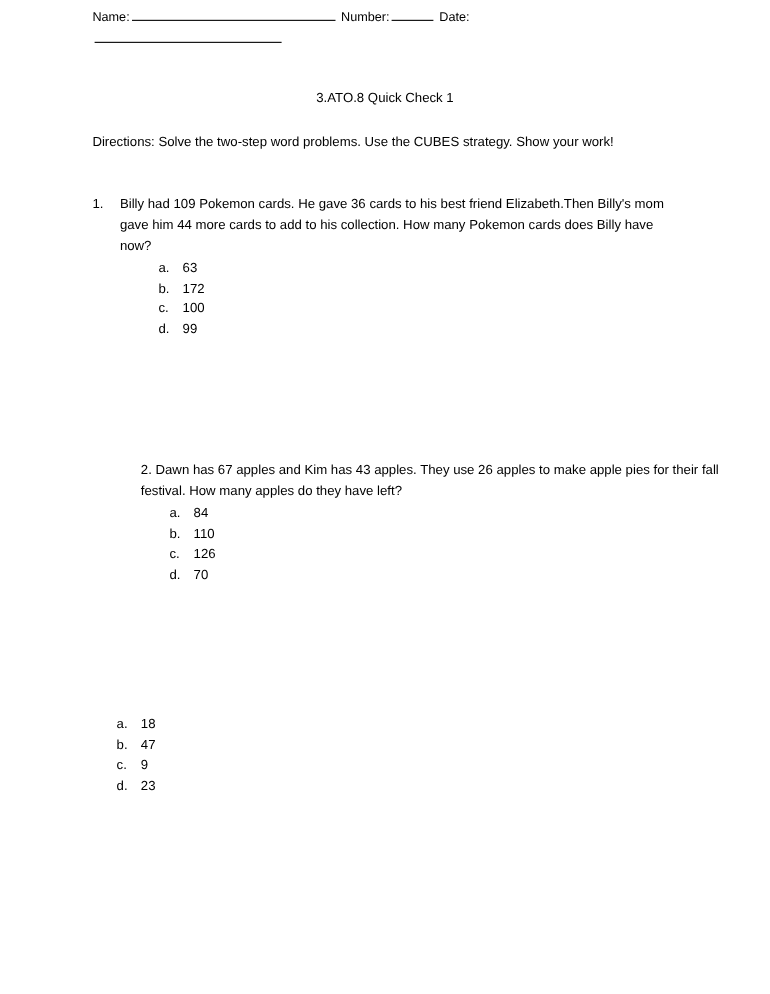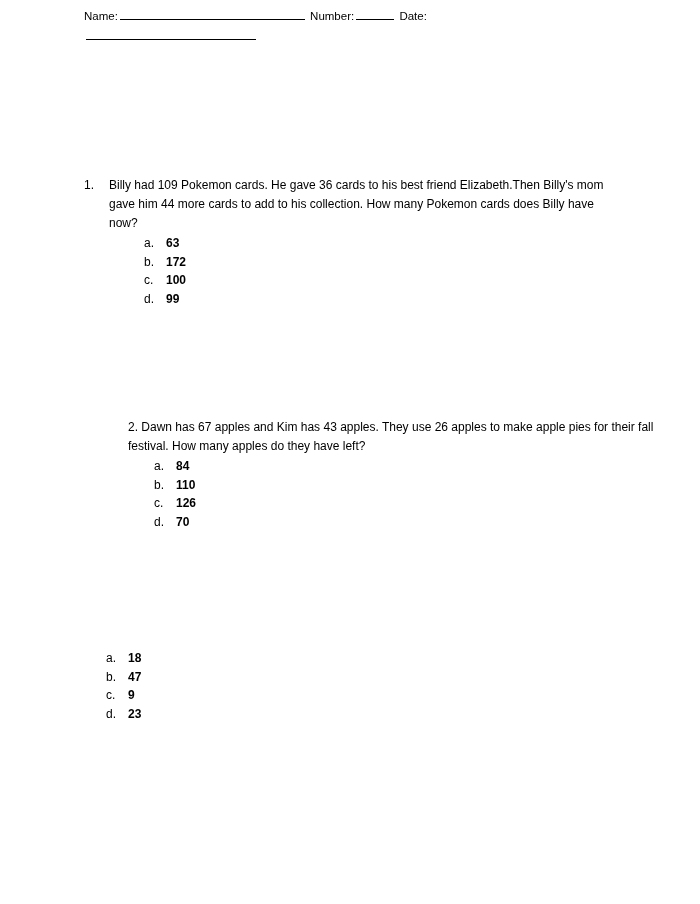--- a/index.html
+++ b/index.html
@@ -108,38 +108,40 @@
   .choices li {
     font-size: 12px;
     line-height: 18.6px;
     display: flex;
     gap: 9px;
   }
   .choice-letter {
     width: 13px;
     flex: 0 0 13px;
   }
-  .choice-text { flex: 1 1 auto; font-weight: bold; }
+  .choice-text { flex: 1 1 auto; }
 </style>
 </head>
 <body>
 
 <div class="page">
 
   <div class="header-line">
     <span class="hdr-label">Name:</span><span class="rule rule-name"></span>
     <span class="hdr-label">Number:</span><span class="rule rule-number"></span>
     <span class="hdr-label">Date:</span>
   </div>
 
   <div class="header-line2">
     <span class="rule rule-name2"></span>
   </div>
 
-
+  <div class="doc-title">3.ATO.8 Quick Check 1</div>
+
+  <div class="directions">Directions: Solve the two-step word problems. Use the CUBES strategy. Show your work!</div>
 
   <div class="q q1">
     <div class="q-body-indent">
       <div class="q-num">1.</div>
       <div class="q-text">Billy had 109 Pokemon cards. He gave 36 cards to his best friend Elizabeth.Then Billy's mom gave him 44 more cards to add to his collection. How many Pokemon cards does Billy have now?</div>
     </div>
     <ul class="choices">
       <li>
         <span class="choice-letter">a.</span>
         <span class="choice-text">63</span>

